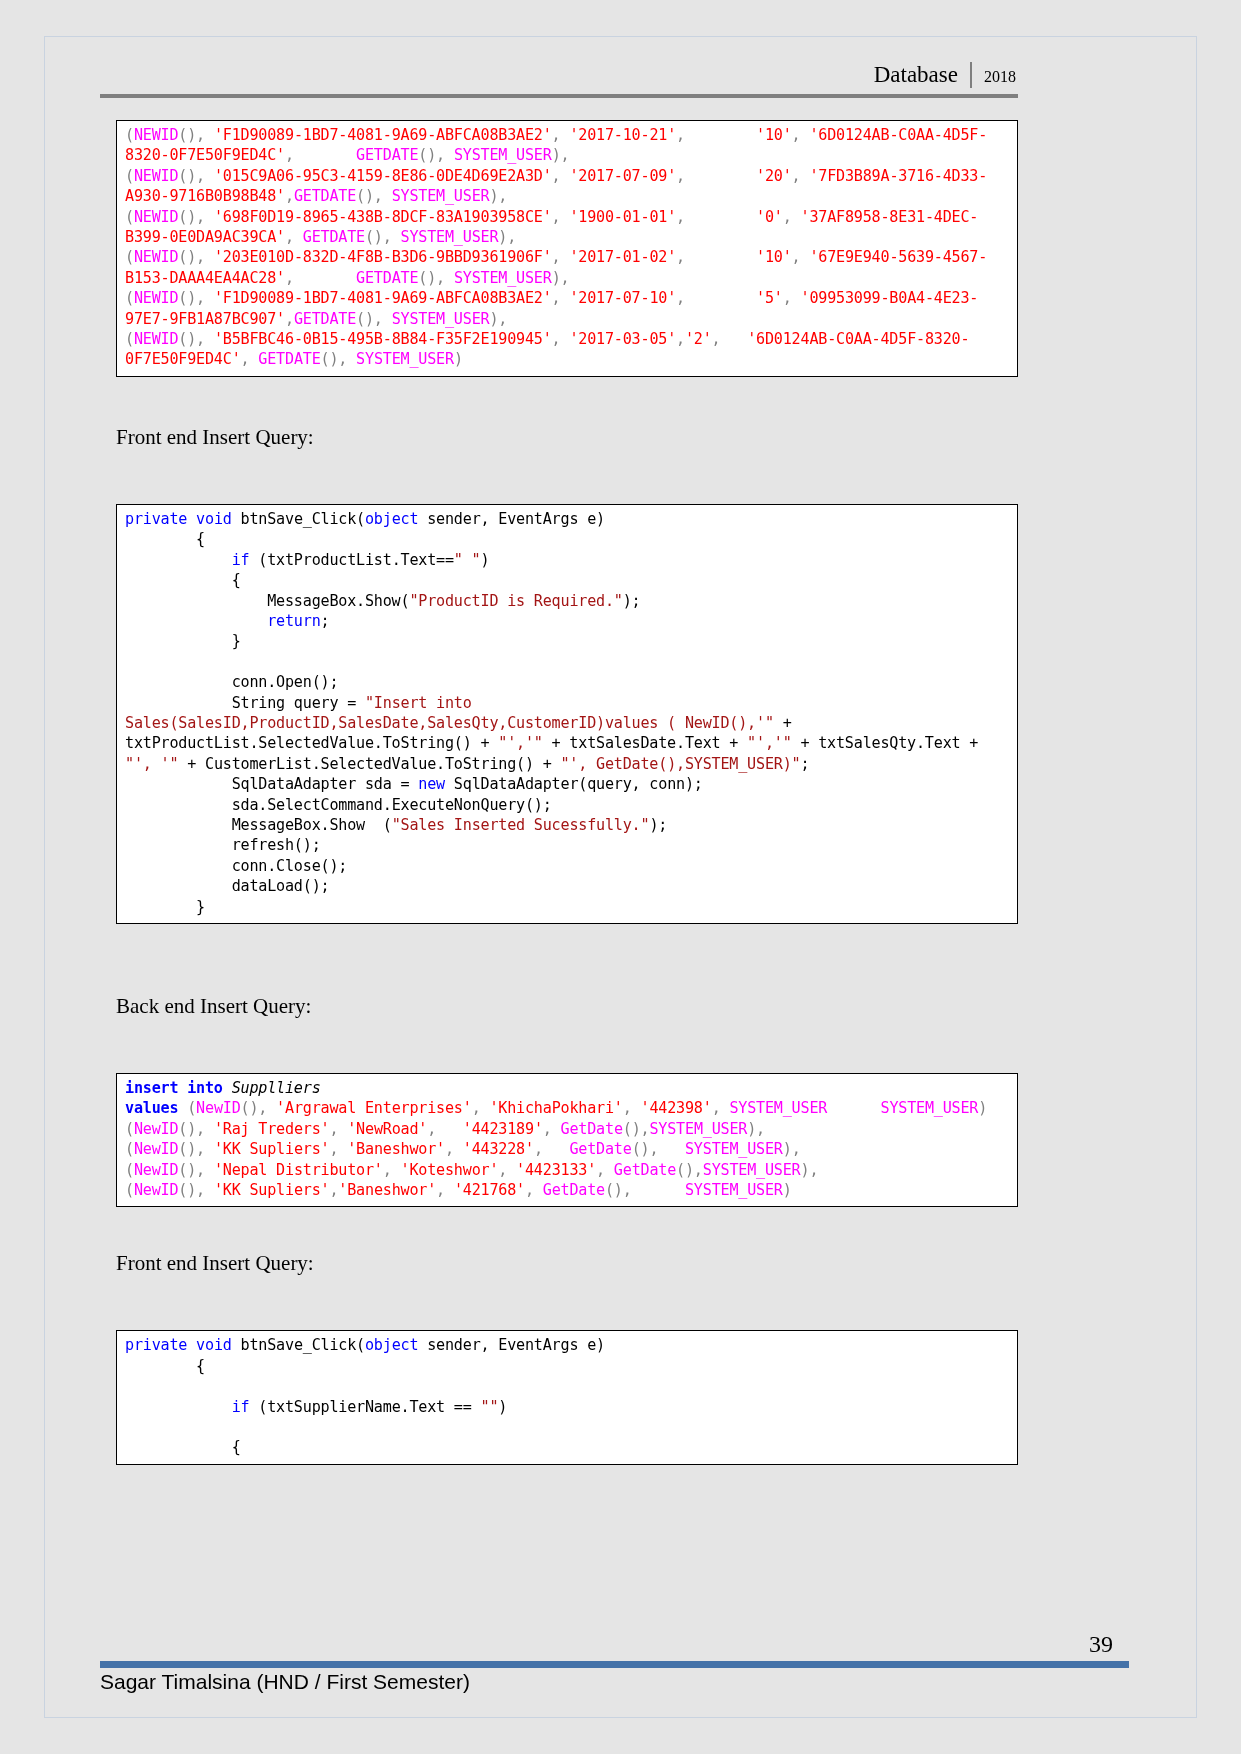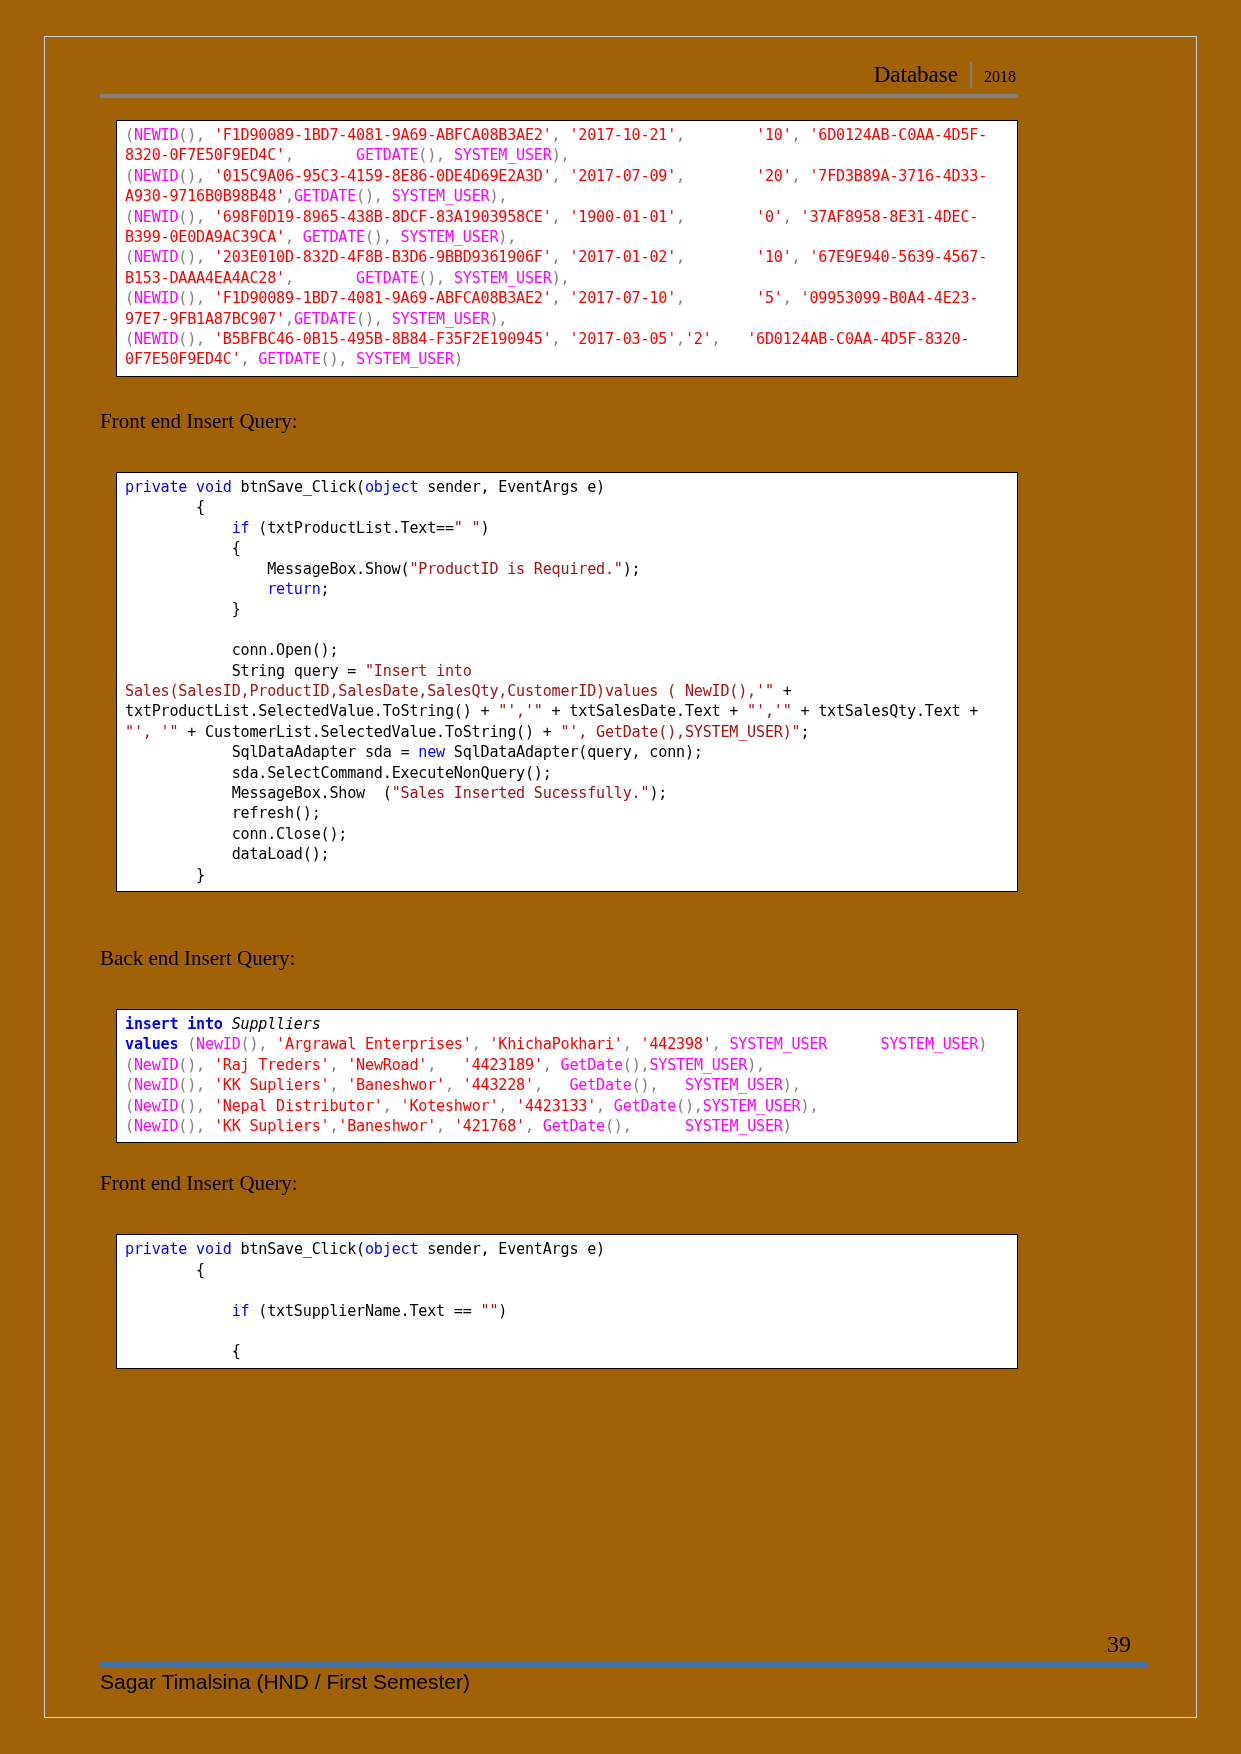--- a/index.html
+++ b/index.html
@@ -4,21 +4,21 @@
 <style>
   html, body {
     margin: 0;
     padding: 0;
     background: #ffffff;
   }
   .page {
     position: relative;
     width: 1241px;
     height: 1754px;
-    background: #a16207;
+    background: #e5e5e5;
     box-sizing: border-box;
     font-family: "Liberation Serif", serif;
     overflow: hidden;
   }
   
   .page-border {
     position: absolute;
     left: 44px;
     top: 36px;
     right: 44px;
@@ -96,41 +96,41 @@
   .cs-kw  { color: #0000ff; }
   .cs-str { color: #a31515; }
   .cs-plain { color: #000000; }
 
   
   p.body-text {
     font-family: "Liberation Serif", serif;
     font-size: 21px;
     line-height: 1.0;
     color: #000000;
-    margin: 0;
+    margin: 16px;
   }
   .para-just {
     font-family: "Liberation Serif", serif;
     font-size: 21.5px;
     line-height: 38px;
     color: #000000;
     margin: 0;
     text-align: justify;
   }
   .para-just b { font-weight: bold; }
   .gap-26 { height: 26px; }
   .gap-30 { height: 30px; }
   .gap-34 { height: 34px; }
   .gap-40 { height: 40px; }
 
   
   .footer {
     position: absolute;
     left: 100px;
-    right: 94px;
+    right: 112px;
     bottom: 60px;
   }
   .footer-rule {
     position: relative;
     height: 7px;
     background: #4472a8;
     width: 100%;
   }
   .footer-row {
     display: flex;

